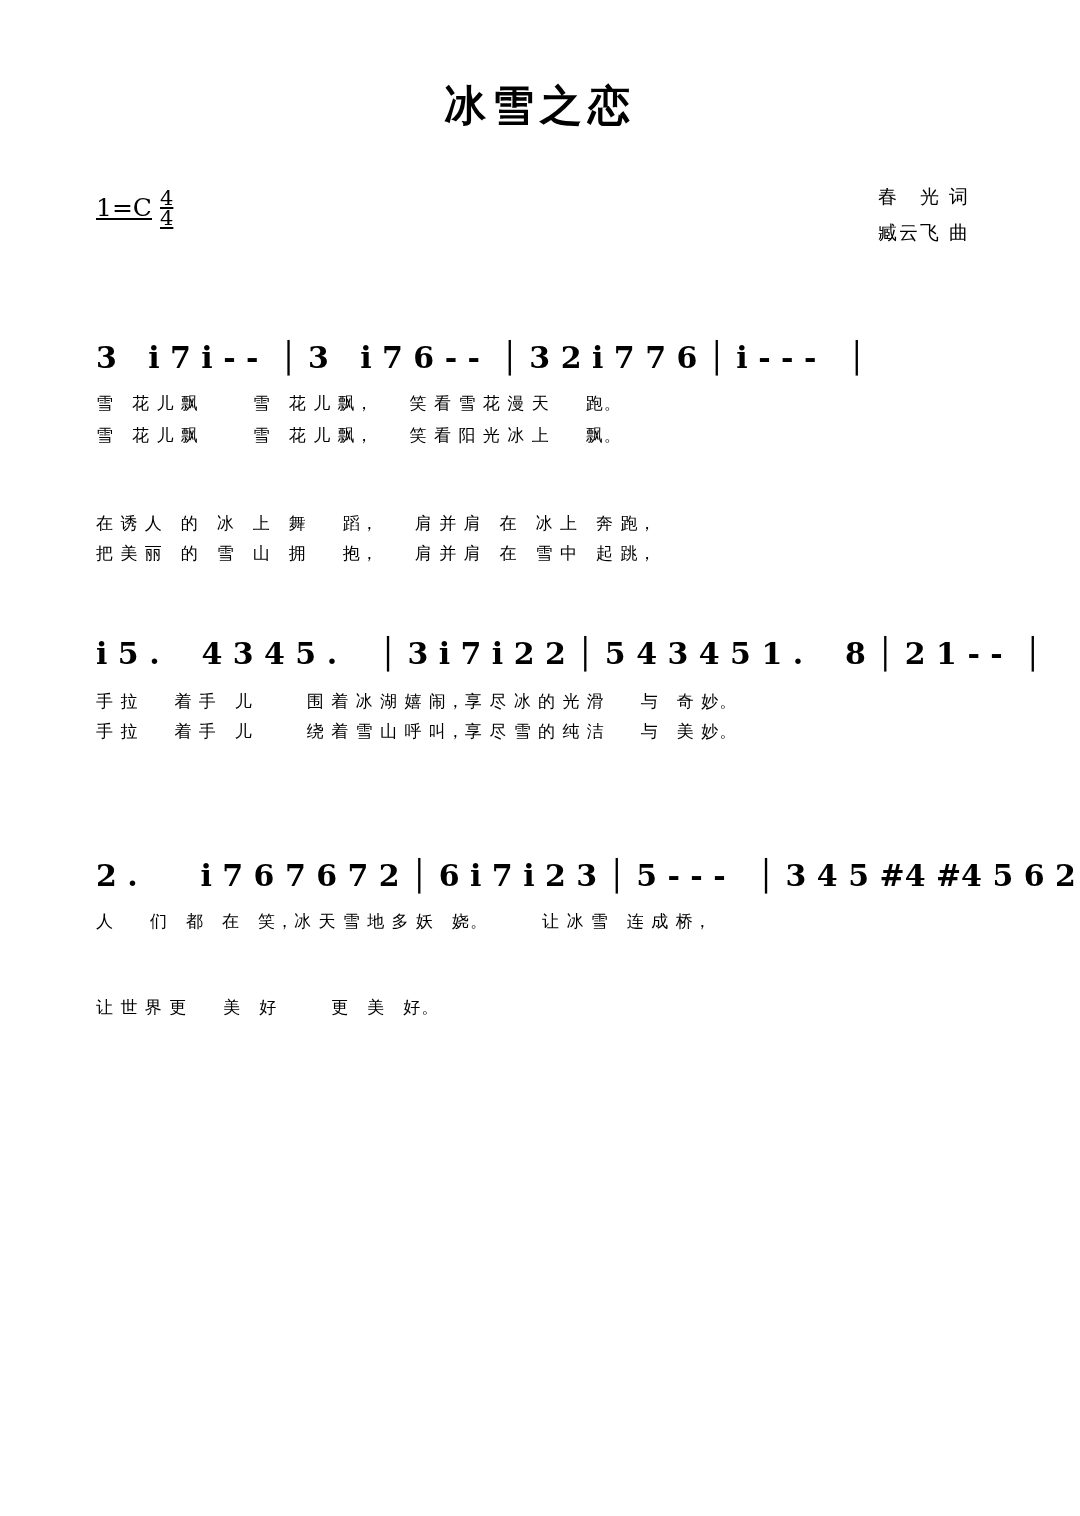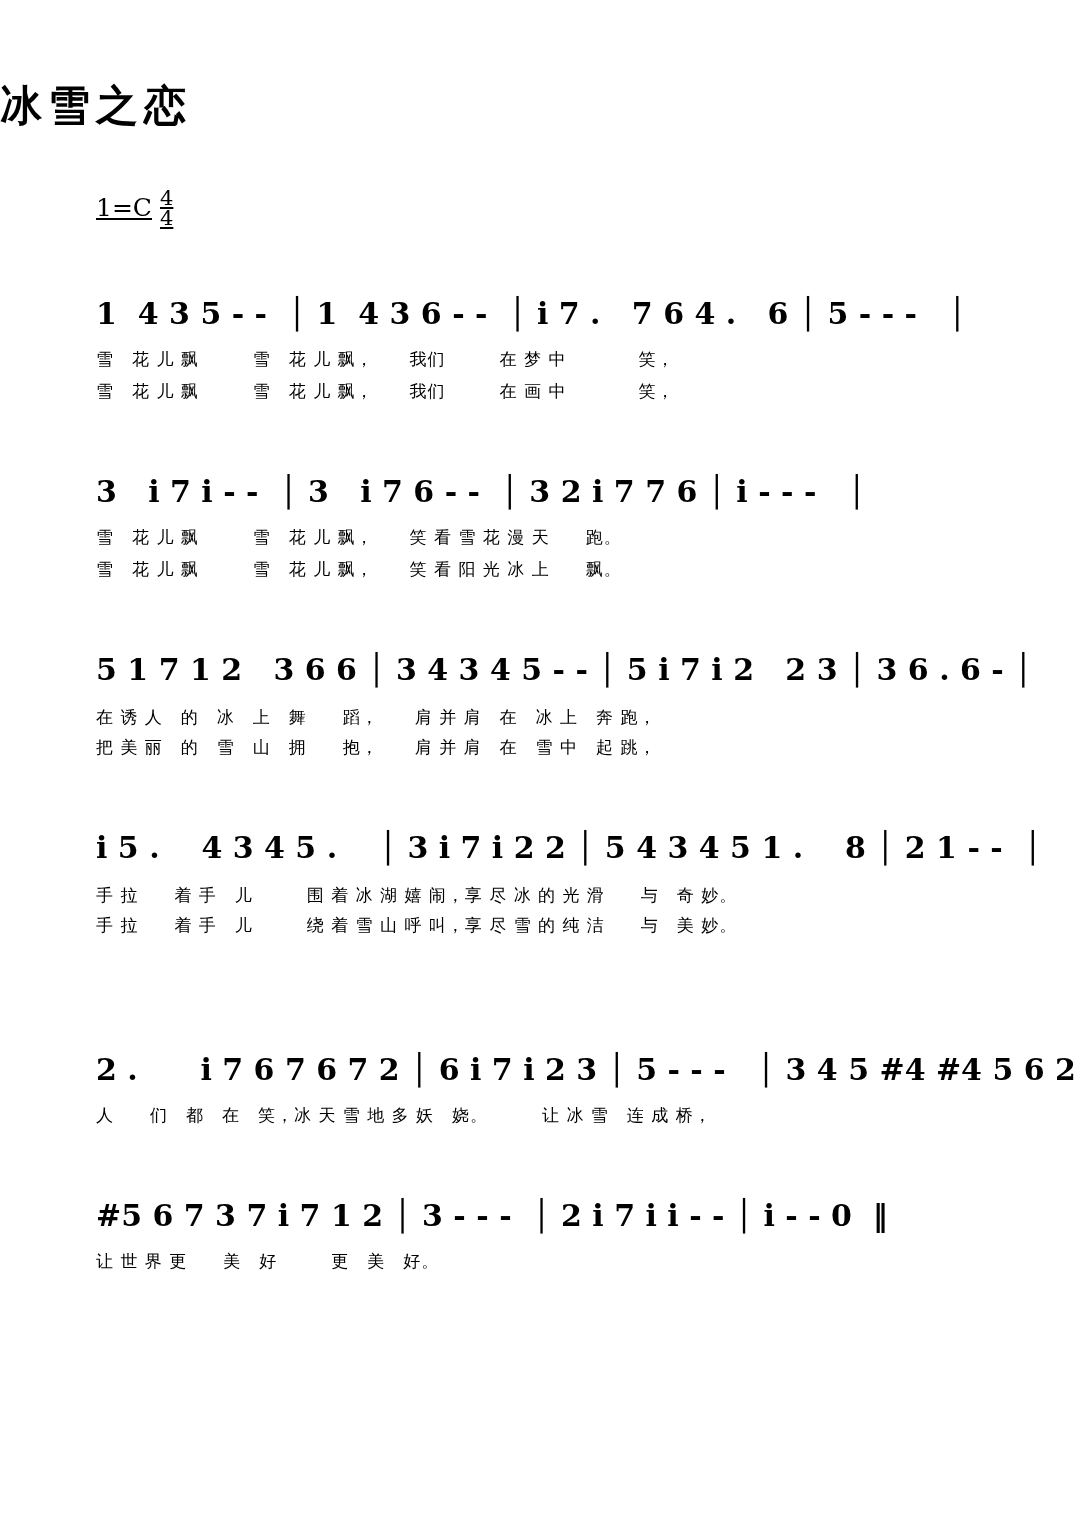--- a/index.html
+++ b/index.html
@@ -14,20 +14,21 @@
     color: #000000;
     position: relative;
     overflow: hidden;
   }
   .sheet {
     position: relative;
     width: 1080px;
     height: 1516px;
   }
   .title {
+    text-align: center;
     font-family: "DejaVu Serif", "Liberation Serif", serif;
     font-size: 42px;
     font-weight: 700;
     letter-spacing: 6px;
     margin-top: 78px;
     color: #000;
   }
   .meta-row {
     position: relative;
     height: 76px;
@@ -103,42 +104,44 @@
   <div class="title">冰雪之恋</div>
 
   <div class="meta-row">
     <div class="key-sig">
       <span>1=C</span>
       <span class="frac">
         <span class="num">4</span>
         <span class="den">4</span>
       </span>
     </div>
+    <div class="credits">
+      <div>
+        <span>春　光</span><span class="role">词</span>
+      </div>
+      <div>
+        <span>臧云飞</span><span class="role">曲</span>
+      </div>
+    </div>
   </div>
 
   <div class="spacer-sm"></div>
 
-  <div class="system">
-    <div class="notes-line">1  4 3 5 - -  │ 1  4 3 6 - -  │ i 7 .   7 6 4 .   6 │ 5 - - -   │</div>
-    <div class="lyric-line">雪　花 儿 飘　　　雪　花 儿 飘，　　我们　　　在 梦 中　　　　笑，</div>
-    <div class="lyric-line second">雪　花 儿 飘　　　雪　花 儿 飘，　　我们　　　在 画 中　　　　笑，</div>
-  </div>
 
   <div class="spacer-md"></div>
 
   <div class="system">
     <div class="notes-line">3   i 7 i - -  │ 3   i 7 6 - -  │ 3 2 i 7 7 6 │ i - - -   │</div>
     <div class="lyric-line">雪　花 儿 飘　　　雪　花 儿 飘，　　笑 看 雪 花 漫 天　　跑。</div>
     <div class="lyric-line second">雪　花 儿 飘　　　雪　花 儿 飘，　　笑 看 阳 光 冰 上　　飘。</div>
   </div>
 
   <div class="spacer-md"></div>
 
   <div class="system">
-    <div class="notes-line">5 1 7 1 2   3 6 6 │ 3 4 3 4 5 - - │ 5 i 7 i 2   2 3 │ 3 6 . 6 - │</div>
     <div class="lyric-line second">在 诱 人　的　冰　上　舞　　蹈，　　肩 并 肩　在　冰 上　奔 跑，</div>
     <div class="lyric-line">把 美 丽　的　雪　山　拥　　抱，　　肩 并 肩　在　雪 中　起 跳，</div>
   </div>
 
   <div class="spacer-md"></div>
 
   <div class="system">
     <div class="notes-line">i 5 .    4 3 4 5 .    │ 3 i 7 i 2 2 │ 5 4 3 4 5 1 .    8 │ 2 1 - -  │</div>
     <div class="lyric-line second">手 拉　　着 手　儿　　　围 着 冰 湖 嬉 闹，享 尽 冰 的 光 滑　　与　奇 妙。</div>
     <div class="lyric-line">手 拉　　着 手　儿　　　绕 着 雪 山 呼 叫，享 尽 雪 的 纯 洁　　与　美 妙。</div>
@@ -150,17 +153,16 @@
   <div class="spacer-md"></div>
 
   <div class="system">
     <div class="notes-line">2 .      i 7 6 7 6 7 2 │ 6 i 7 i 2 3 │ 5 - - -   │ 3 4 5 #4 #4 5 6 2 │</div>
     <div class="lyric-line">人　　们　都　在　笑，冰 天 雪 地 多 妖　娆。　　　让 冰 雪　连 成 桥，</div>
   </div>
 
   <div class="spacer-md"></div>
 
   <div class="system">
-    <div class="notes-line">#5 6 7 3 7 i 7 1 2 │ 3 - - -  │ 2 i 7 i i - - │ i - - 0  ‖</div>
     <div class="lyric-line">让 世 界 更　　美　好　　　更　美　好。</div>
   </div>
 
 </div>
 
 </body></html>

